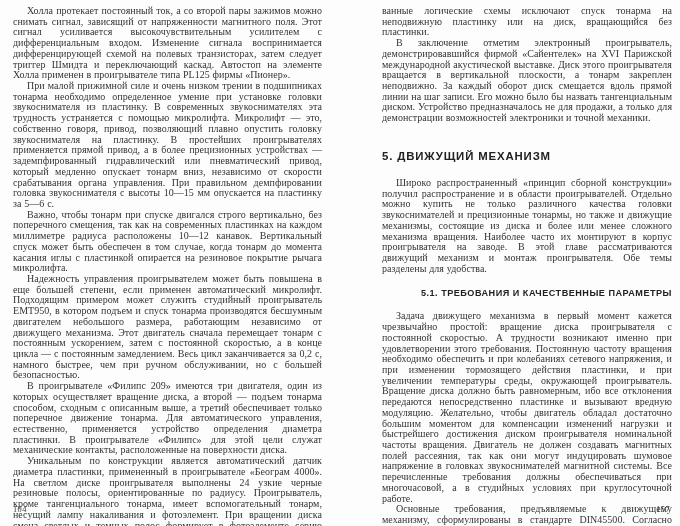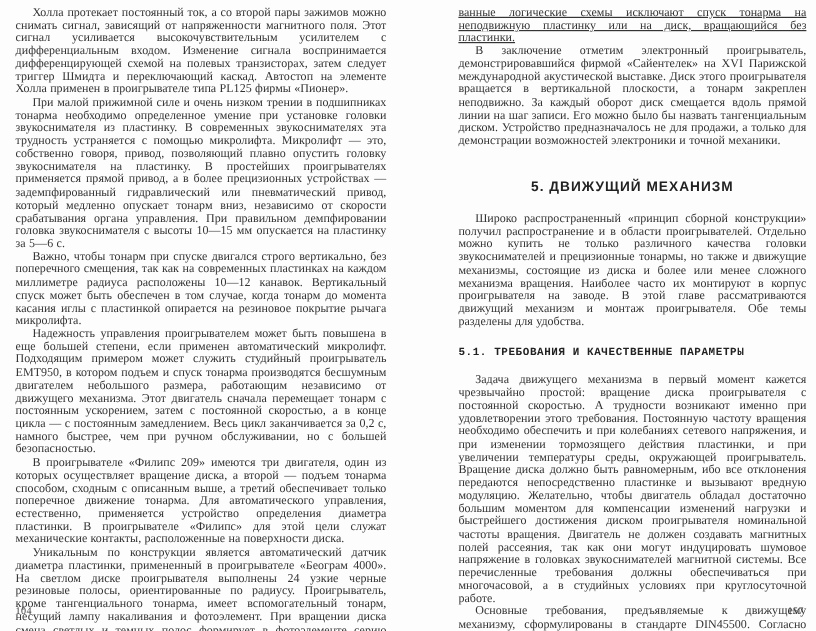--- a/index.html
+++ b/index.html
@@ -47,39 +47,37 @@
     line-height: 10.72px;
     text-align: justify;
     text-indent: 14px;
     letter-spacing: 0.02px;
     word-spacing: 0.3px;
     color: #343434;
     text-rendering: optimizeLegibility;
   }
   p.para.noindent {
     text-indent: 0;
-    text-decoration: underline;
   }
   .chapter-title {
     margin: 0;
     font-family: "Liberation Sans", "DejaVu Sans", sans-serif;
     font-size: 11.4px;
     font-weight: bold;
-    text-align: center;
     letter-spacing: 0.85px;
     color: #222;
     padding-top: 26px;
     padding-bottom: 16px;
   }
   .section-title {
     margin: 0;
-    font-family: Liberation Mono, monospace;
+    font-family: Liberation Sans, sans-serif;
     font-size: 9.1px;
     font-weight: bold;
-    text-align: left;
+    text-align: right;
     letter-spacing: 0.5px;
     color: #222;
     padding-top: 14px;
     padding-bottom: 13px;
   }
   .folio {
     position: absolute;
     bottom: 12px;
     font-size: 8.4px;
     color: #3a3a3a;

